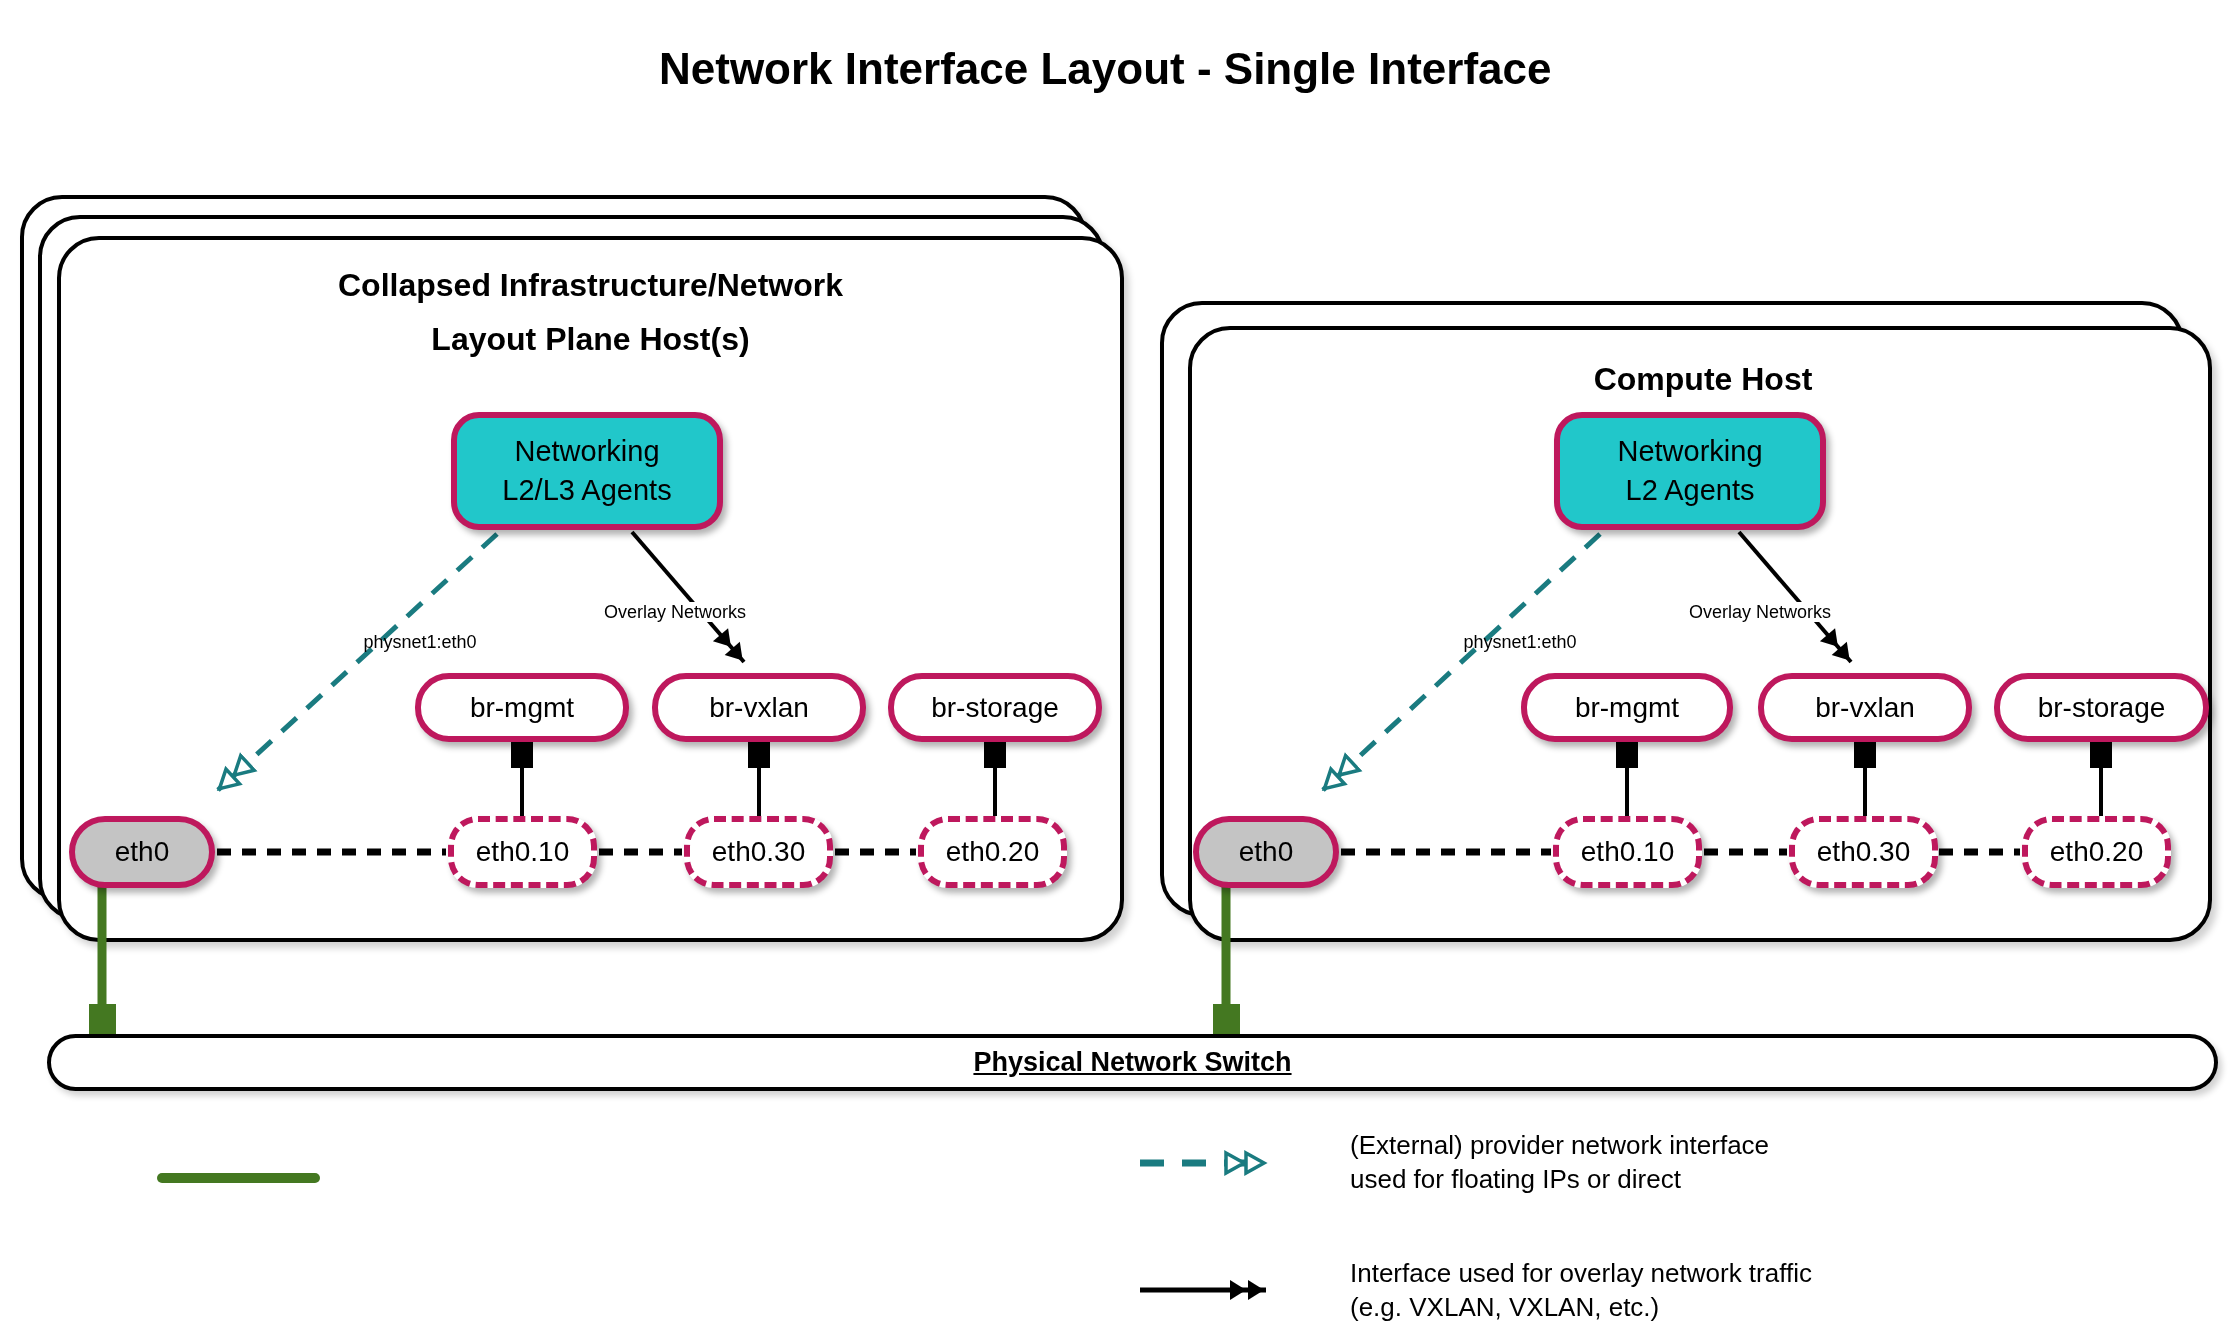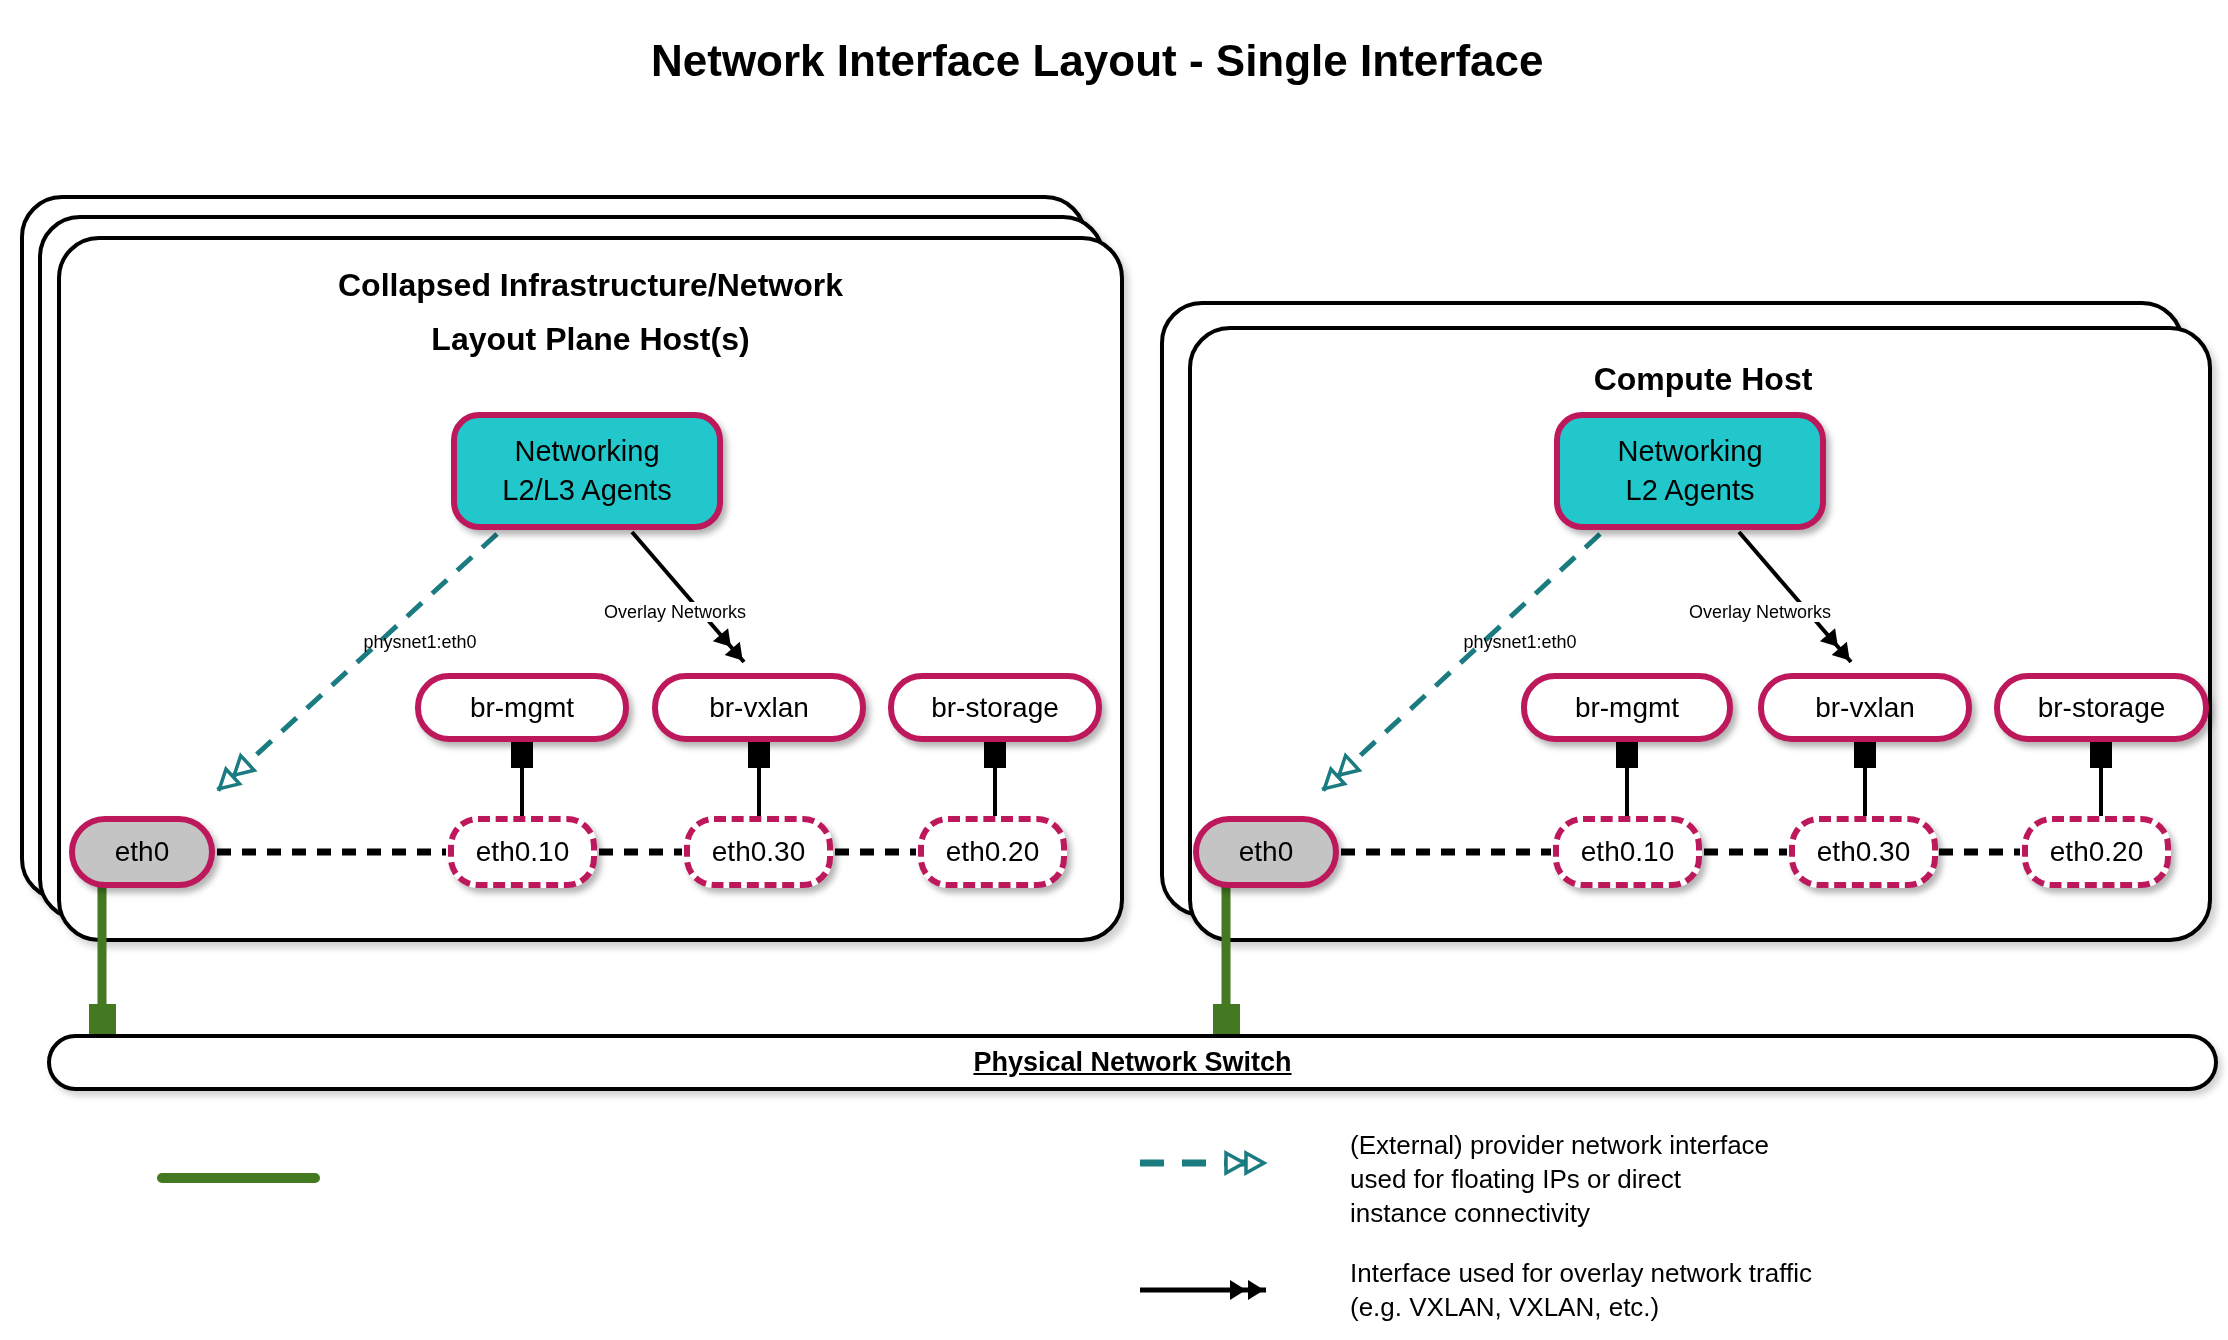--- a/index.html
+++ b/index.html
@@ -3,21 +3,21 @@
 <meta charset="utf-8">
 <style>
   html,body { margin:0; padding:0; background:#ffffff; }
   .canvas {
     position:relative; width:2228px; height:1340px; background:#fff;
     font-family:"Liberation Sans","DejaVu Sans",sans-serif; color:#000; overflow:hidden;
   }
   .canvas * { box-sizing:border-box; }
 
   .main-title {
-    position:absolute; left:651px; top:36px; margin:0; white-space:nowrap;
+    position:absolute; left:651px; top:36px; margin:8px; white-space:nowrap;
     font-size:44px; font-weight:bold;
   }
 
   .stack-layer, .host-box {
     position:absolute; background:#fff; border:4px solid #000; border-radius:42px;
     box-shadow:5px 6px 7px rgba(0,0,0,0.18);
   }
 
   .host-title {
     position:absolute; text-align:center; font-weight:bold;
@@ -170,21 +170,20 @@
       <marker id="legendTeal" viewBox="0 0 44 28" refX="42" refY="14" markerWidth="44" markerHeight="28" orient="auto" markerUnits="userSpaceOnUse">
         <path d="M2,4 L20,14 L2,24 Z" fill="#fff" stroke="#1A7B80" stroke-width="3.5"></path>
         <path d="M22,4 L40,14 L22,24 Z" fill="#fff" stroke="#1A7B80" stroke-width="3.5"></path>
       </marker>
     </defs>
     <line x1="2" y1="16" x2="128" y2="16" stroke="#1A7B80" stroke-width="7" stroke-dasharray="24 18" marker-end="url(#legendTeal)"></line>
   </svg>
   <div class="legend-text" style="left:1350px;top:1128px">
     <div>(External) provider network interface</div>
     <div>used for floating IPs or direct</div>
-    <div>instance connectivity</div>
   </div>
 
   <svg class="legend-svg" style="left:1138px;top:1274px" width="170" height="32" viewBox="0 0 170 32">
     <defs>
       <marker id="legendBlack" viewBox="0 0 40 26" refX="38" refY="13" markerWidth="40" markerHeight="26" orient="auto" markerUnits="userSpaceOnUse">
         <path d="M2,3 L18,13 L2,23 Z" fill="#000"></path>
         <path d="M20,3 L36,13 L20,23 Z" fill="#000"></path>
       </marker>
     </defs>
     <line x1="2" y1="16" x2="128" y2="16" stroke="#000" stroke-width="5" marker-end="url(#legendBlack)"></line>

